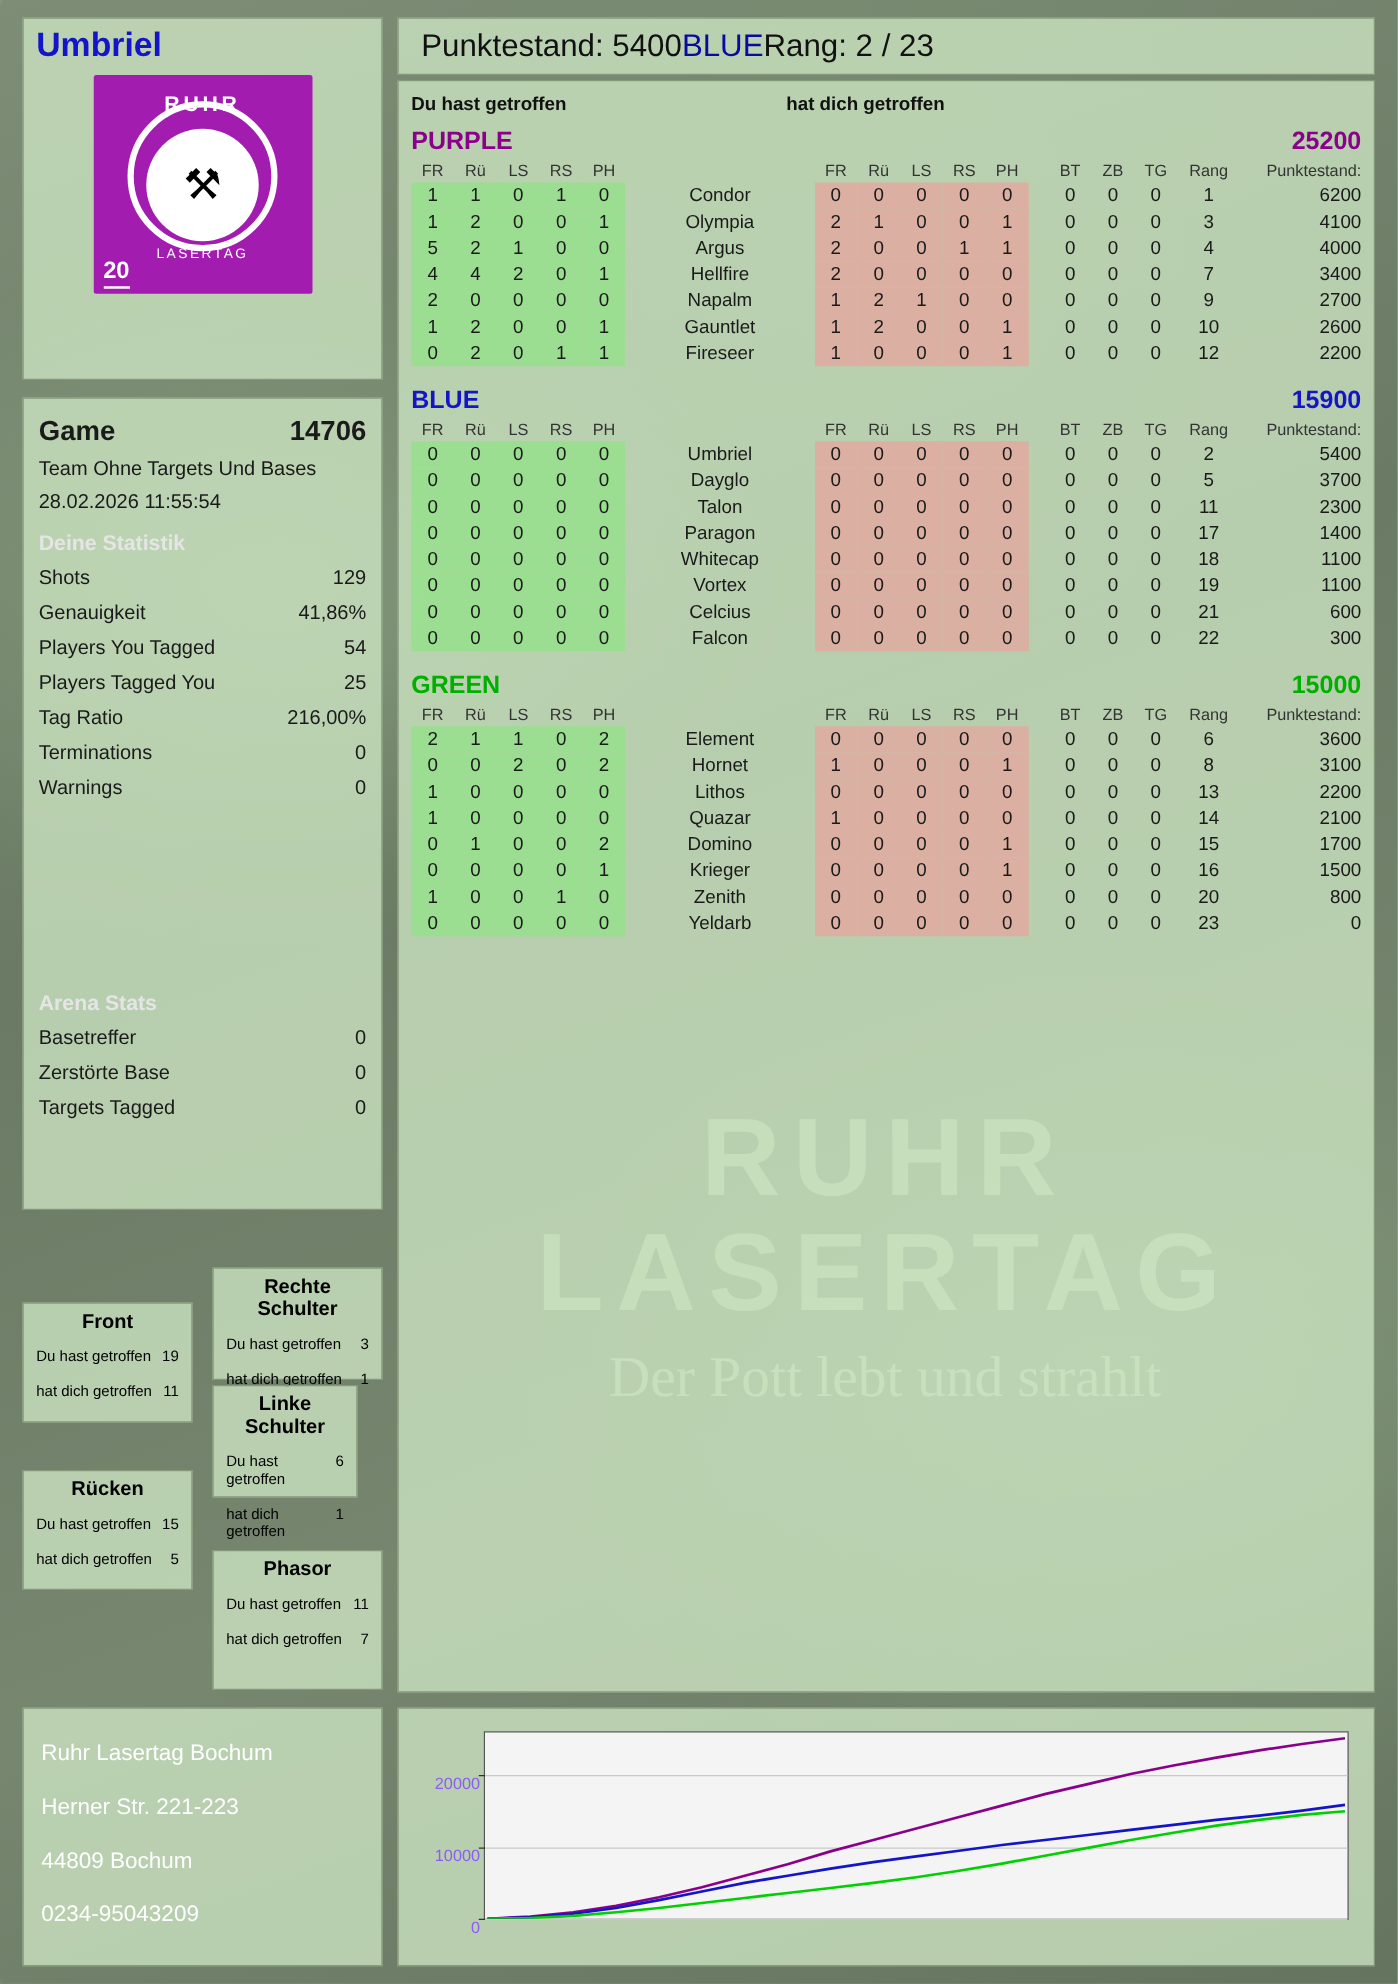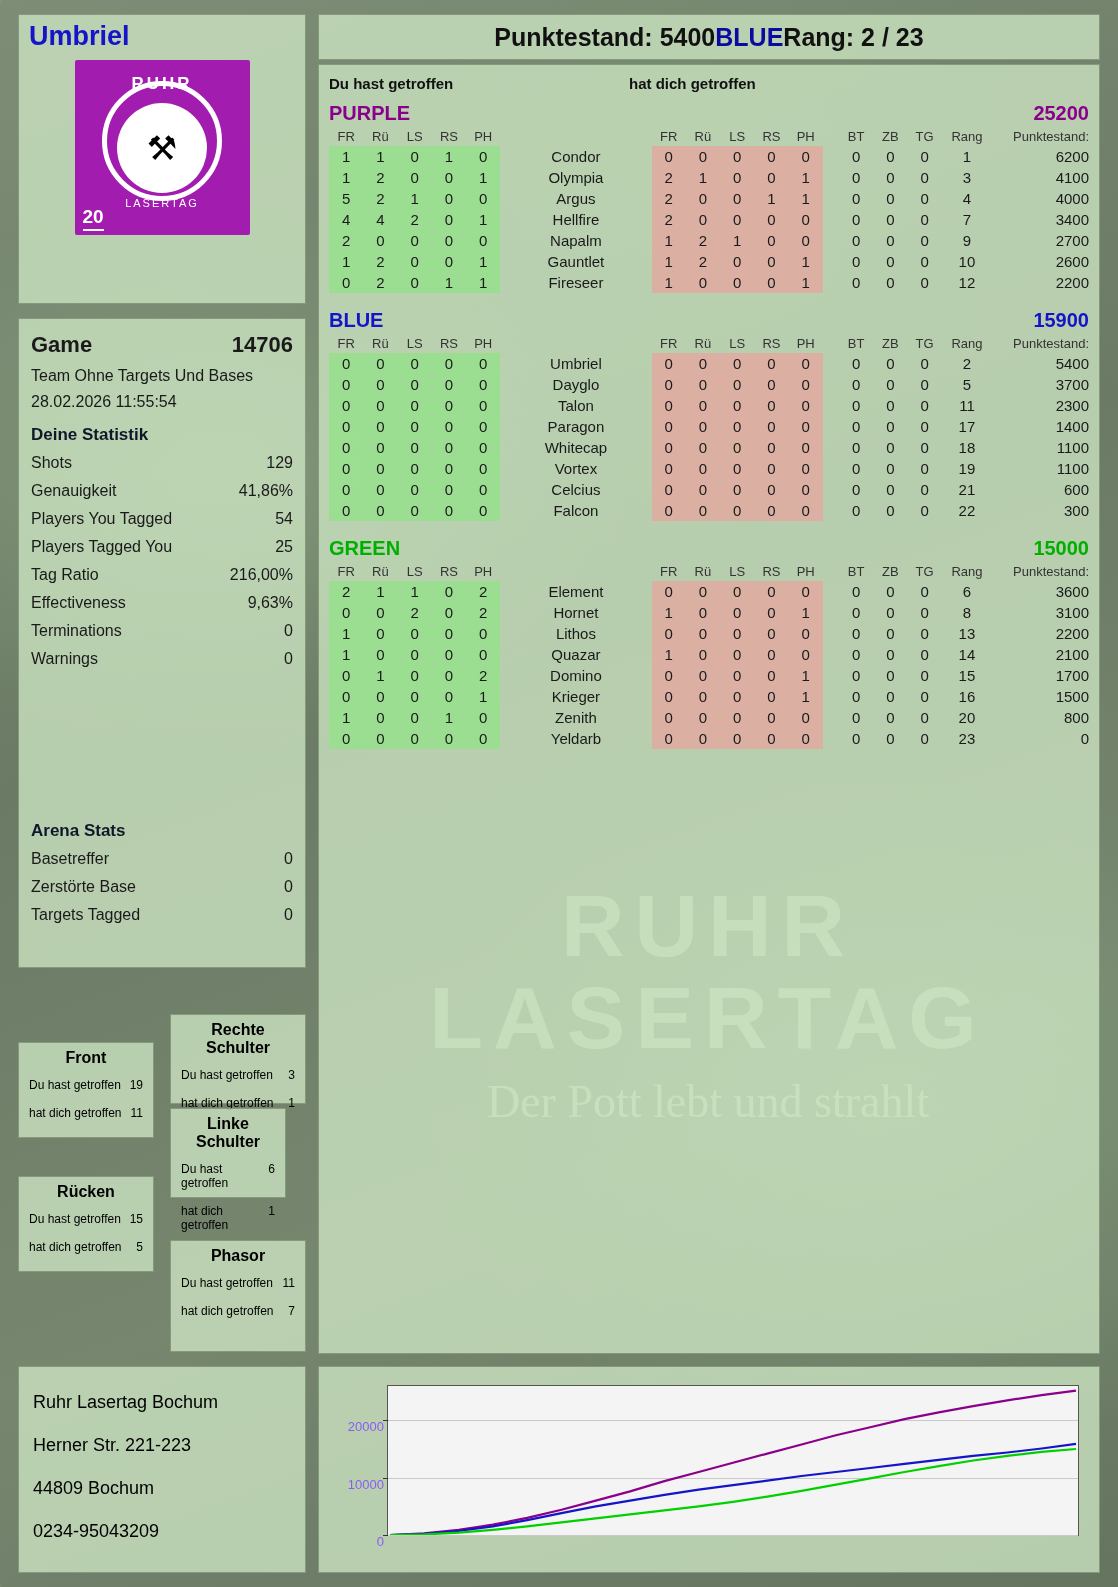--- a/index.html
+++ b/index.html
@@ -41,23 +41,23 @@
   .panel {
     background: rgba(205,230,195,0.78);
     border: 1px solid rgba(120,140,110,0.8);
     position:absolute;
     z-index:2;
   }
 
   
   #header {
     left: 318px; top: 14px; width: 782px; height: 46px;
-    display:flex; align-items:center; justify-content:center;
+    display:flex; align-items:center; justify-content:flex-start;
     padding: 0 18px;
-    font-size: 25px; font-weight:bold; color:#111;
+    font-size: 25px; font-weight:normal; color:#111;
   }
   #header .blue { color:#0a0aa0; }
 
   
   #name-panel { left: 18px; top: 14px; width: 288px; height: 290px; }
   #player-name {
     font-size: 27px; font-weight:bold; color:#1414c8;
     padding: 6px 0 0 10px;
   }
   .logo {
@@ -84,36 +84,36 @@
     position:absolute; bottom:26px; left:0; right:0; text-align:center;
     font-size:11px; font-weight:normal; letter-spacing:2px;
   }
   .logo .num {
     position:absolute; bottom:4px; left:8px; font-size:19px; font-weight:bold;
     border-bottom:2px solid #fff; padding-bottom:1px;
   }
 
   #stats-panel { left: 18px; top: 318px; width: 288px; height: 650px; padding: 8px 12px; }
   .row { display:flex; justify-content:space-between; font-size:16px; color:#1a1a1a; padding: 5px 0; }
-  .sec-title { font-size:17px; font-weight:bold; color:#0f172a; padding: 10px 0 4px; }
+  .sec-title { font-size:17px; font-weight:bold; color:#e5e5e5; padding: 10px 0 4px; }
   .plain { font-size:16px; color:#1a1a1a; padding: 4px 0; }
 
   
   .bodybox { padding: 6px 10px; }
   .bodybox .bt { font-size:16px; font-weight:bold; text-align:center; padding-bottom:4px; }
   .bodybox .br { display:flex; justify-content:space-between; font-size:12px; padding: 7px 0; }
   #bb-rs { left: 170px; top: 1014px; width: 136px; height: 90px; }
   #bb-front { left: 18px; top: 1042px; width: 136px; height: 96px; }
   #bb-ls { left: 170px; top: 1108px; width: 116px; height: 90px; }
   #bb-back { left: 18px; top: 1176px; width: 136px; height: 96px; }
   #bb-ph { left: 170px; top: 1240px; width: 136px; height: 112px; }
 
   
   #address { left: 18px; top: 1366px; width: 288px; height: 207px; padding: 14px 14px; }
-  #address div { font-size:18px; color:#000000; padding: 11px 0; }
+  #address div { font-size:18px; color:#ffffff; padding: 11px 0; }
 
   
   #main { left: 318px; top: 64px; width: 782px; height: 1290px; padding: 8px 10px; }
   .colhead { display:flex; font-size:15px; font-weight:bold; color:#111; padding: 2px 0 6px; }
   .teamline { display:flex; justify-content:space-between; align-items:baseline; padding: 4px 0 2px; }
   .teamname { font-size:20px; font-weight:bold;text-align:right; }
   .teamscore { font-size:20px; font-weight:bold; }
   .t-purple { color:#8b008b; }
   .t-blue { color:#1414c8; }
   .t-green { color:#00b000; }
@@ -192,24 +192,20 @@
       <span>Players You Tagged</span>
       <span>54</span>
     </div>
   <div class="row">
       <span>Players Tagged You</span>
       <span>25</span>
     </div>
   <div class="row">
       <span>Tag Ratio</span>
       <span>216,00%</span>
-    </div>
-  <div class="row">
-      <span>Effectiveness</span>
-      <span>9,63%</span>
     </div>
   <div class="row">
       <span>Terminations</span>
       <span>0</span>
     </div>
   <div class="row">
       <span>Warnings</span>
       <span>0</span>
     </div>
 

